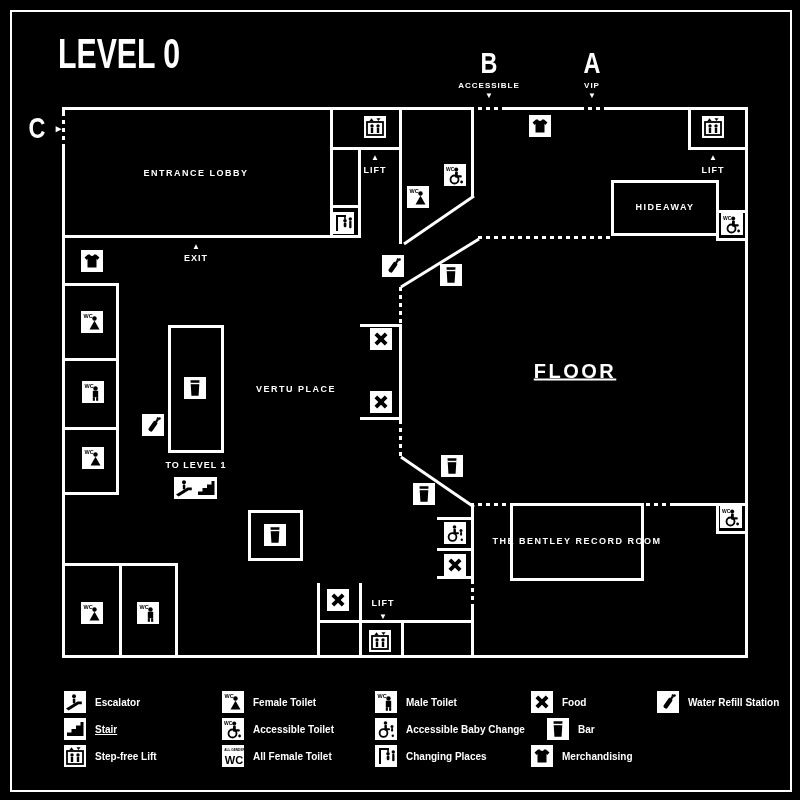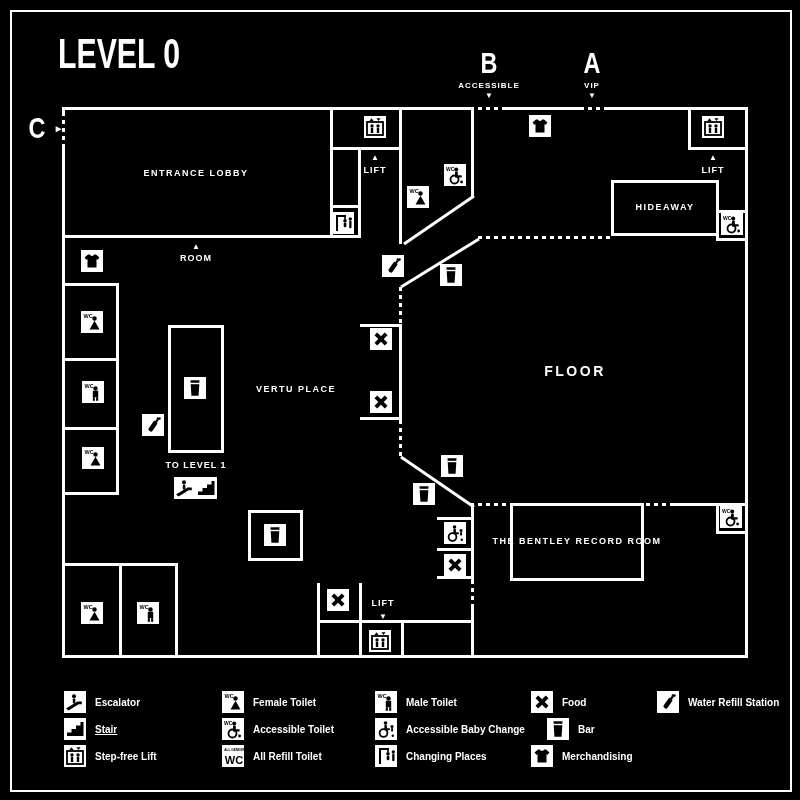--- a/index.html
+++ b/index.html
@@ -7,21 +7,21 @@
          font-family:"Liberation Sans", sans-serif;color:#fff;}
   .frame{position:absolute;left:10px;top:10px;width:778px;height:778px;border:2px solid #fff;}
   .title{position:absolute;left:58px;top:30px;margin:0;font-size:42px;font-weight:900;
          letter-spacing:0px;transform:scaleX(.72);transform-origin:left top;white-space:nowrap;}
   .wall{position:absolute;background:#fff;z-index:1;}
   .wall.dot-h{background:repeating-linear-gradient(90deg,#fff 0 4px,transparent 4px 8px);}
   .wall.dot-v{background:repeating-linear-gradient(180deg,#fff 0 4px,transparent 4px 8px);}
   .roombox{position:absolute;border:3px solid #fff;z-index:1;}
   .room-label{position:absolute;transform:translate(-50%,-50%);font-weight:bold;font-size:9px;
               letter-spacing:1.5px;white-space:nowrap;z-index:5;}
-  .room-label.big{font-size:14px;letter-spacing:2.5px;}
+  .room-label.big{font-size:20px;letter-spacing:2.5px;text-decoration:underline;}
   .hl{position:absolute;transform:translate(-50%,-50%);font-weight:bold;font-size:9px;letter-spacing:1px;
       white-space:nowrap;z-index:6;color:#fff;
       text-shadow:-2px 0 0 #000,2px 0 0 #000,0 -2px 0 #000,0 2px 0 #000,-1px -1px 0 #000,1px 1px 0 #000,-1px 1px 0 #000,1px -1px 0 #000;}
   .arw{position:absolute;transform:translate(-50%,-50%);font-size:8px;z-index:6;color:#fff;
       text-shadow:-1px 0 0 #000,1px 0 0 #000,0 -1px 0 #000,0 1px 0 #000;}
   .entrance{position:absolute;display:flex;flex-direction:column;align-items:center;z-index:7;
             transform:translateX(-50%);}
   .entrance .letter{font-size:30px;font-weight:900;transform:scaleX(.78);line-height:1;}
   .entrance .sub{font-size:8px;font-weight:bold;letter-spacing:1px;margin-top:3px;}
   .entrance .arr{font-size:8px;margin-top:1px;}
@@ -73,21 +73,21 @@
     <div class="roombox" style="left:716px;top:210px;width:26px;height:25px;"></div>
     <div class="roombox" style="left:716px;top:503px;width:26px;height:25px;"></div>
 
     <div class="room-label" style="left:196px;top:173px;">ENTRANCE LOBBY</div>
     <div class="room-label" style="left:665px;top:207px;">HIDEAWAY</div>
     <div class="room-label big" style="left:575px;top:371px;">FLOOR</div>
     <div class="room-label" style="left:296px;top:389px;text-align:center;">VERTU PLACE</div>
     <div class="room-label" style="left:577px;top:541px;">THE BENTLEY RECORD ROOM</div>
 
     <div class="arw" style="left:196px;top:246px;">▲</div>
-    <div class="hl" style="left:196px;top:258px;">ROOM</div>
+    <div class="hl" style="left:196px;top:258px;">EXIT</div>
 
     <div class="arw" style="left:375px;top:157px;">▲</div>
     <div class="hl" style="left:375px;top:170px;">LIFT</div>
 
     <div class="arw" style="left:713px;top:157px;">▲</div>
     <div class="hl" style="left:713px;top:170px;">LIFT</div>
 
     <div class="hl" style="left:383px;top:603px;">LIFT</div>
     <div class="arw" style="left:383px;top:616px;">▼</div>
 
@@ -419,21 +419,21 @@
         </span>
         <span class="lb">Accessible Toilet</span>
       </div>
       <div class="lg-item" style="left: 222px; top: 745px;">
         <span class="ic">
           <svg viewBox="0 0 22 22" xmlns="http://www.w3.org/2000/svg" fill="#000">
             <text x="2.2" y="6" font-size="3.2" font-weight="bold" font-family="sans-serif">ALL GENDER</text>
             <text x="2.8" y="18.5" font-size="11" font-weight="bold" font-family="sans-serif">WC</text>
           </svg>
         </span>
-        <span class="lb">All Refill Toilet</span>
+        <span class="lb">All Female Toilet</span>
       </div>
       <div class="lg-item" style="left: 375px; top: 691px;">
         <span class="ic">
           <svg viewBox="0 0 22 22" xmlns="http://www.w3.org/2000/svg" fill="#000">
             <text x="2.5" y="7" font-size="5.5" font-weight="bold" font-family="sans-serif">WC</text>
             <circle cx="13.5" cy="7.5" r="2.2"></circle>
             <rect x="10.8" y="9.8" width="5.4" height="6.4"></rect>
             <rect x="10.8" y="16.2" width="2.1" height="3.6"></rect>
             <rect x="14.1" y="16.2" width="2.1" height="3.6"></rect>
           </svg>

